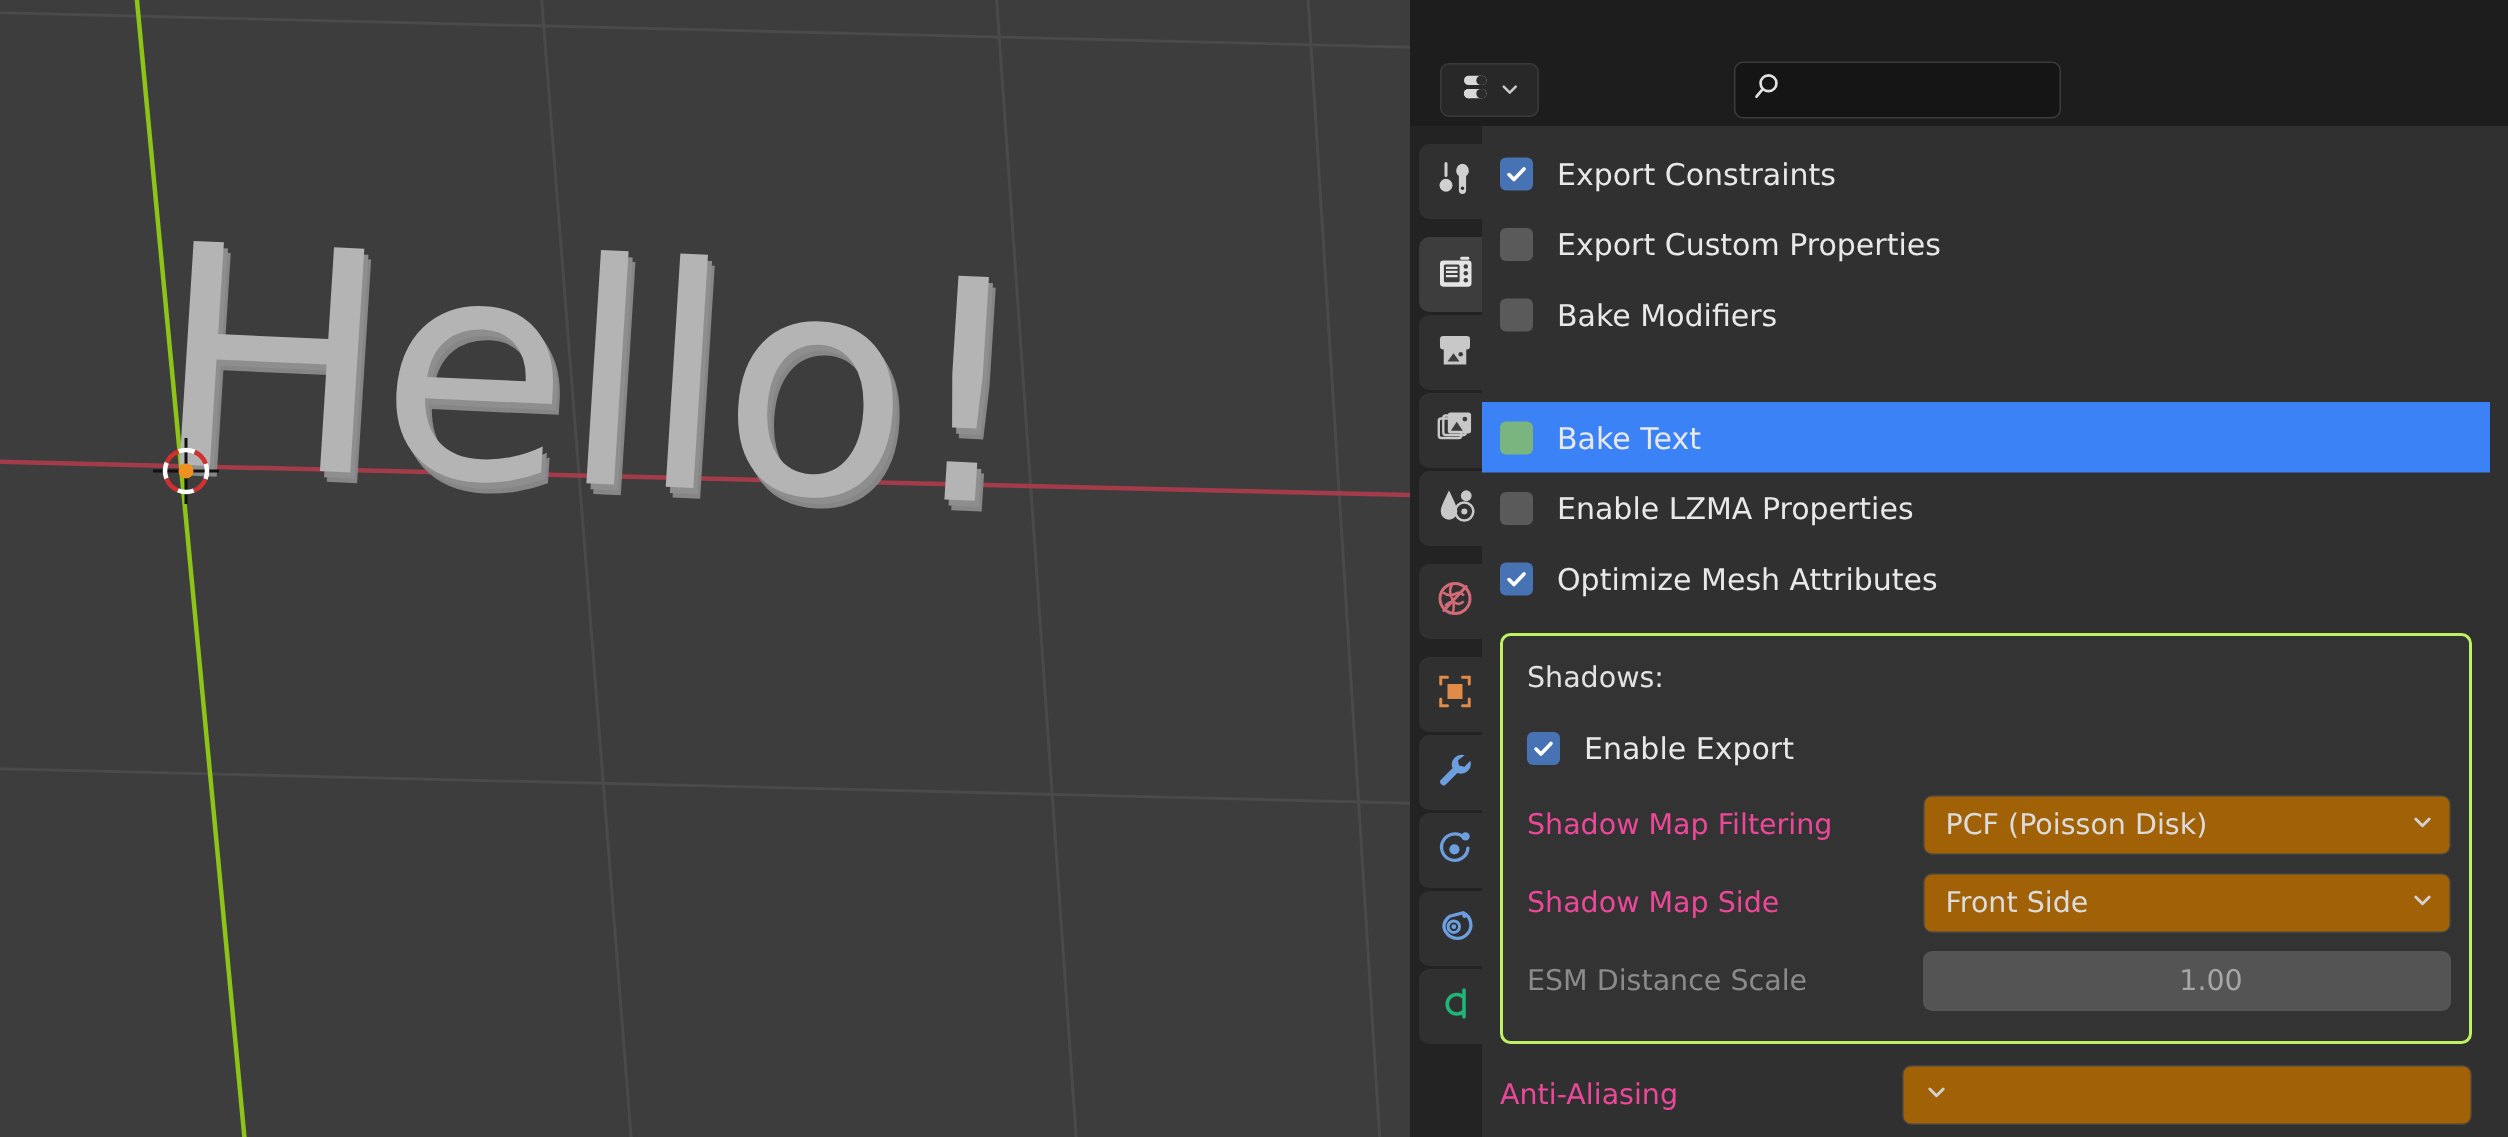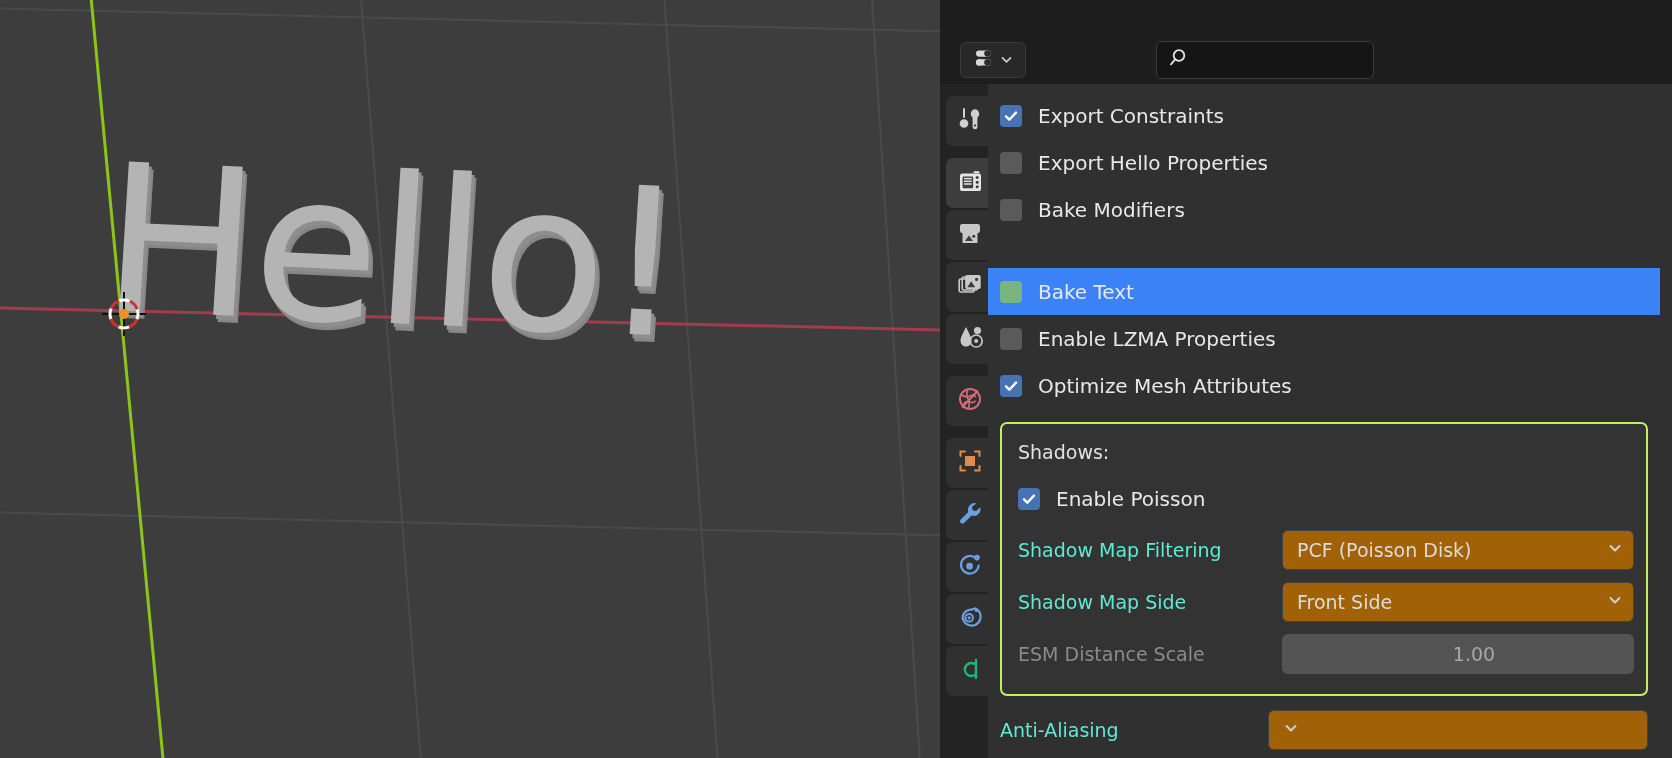--- a/index.html
+++ b/index.html
@@ -163,21 +163,21 @@
     padding: 5px 0 0 16px;
     height: 38px;
   }
   .subpanel .chk-row { padding-left: 16px; height: 50px; }
   .field-row {
     display: flex; align-items: center;
     height: 52px;
     padding: 0 12px 0 16px;
   }
   .field-label {
-    color: #5eead4; font-size: 19px;
+    color: #ec4899; font-size: 19px;
     width: 264px; flex: none;
   }
   .field-label.disabled { color: #8b8b8b; }
   .dropdown {
     flex: 1;
     height: 40px;
     background: #a16207;
     border: 1px solid #434343;
     border-radius: 6px;
     display: flex; align-items: center;
@@ -390,21 +390,21 @@
         <span class="chk on">
           <svg width="16" height="16" viewBox="0 0 16 16">
               <path d="M3 8.4 L6.3 11.7 L13 4.6" fill="none" stroke="#fff" stroke-width="2.4" stroke-linecap="round" stroke-linejoin="round"></path>
             </svg>
         </span>
         <span class="chk-label">Export Constraints</span>
       </div>
 
       <div class="chk-row">
         <span class="chk"></span>
-        <span class="chk-label">Export Hello Properties</span>
+        <span class="chk-label">Export Custom Properties</span>
       </div>
 
       <div class="chk-row">
         <span class="chk"></span>
         <span class="chk-label">Bake Modifiers</span>
       </div>
 
       <div class="chk-row highlight">
         <span class="chk pale"></span>
         <span class="chk-label">Bake Text</span>
@@ -426,21 +426,21 @@
 
       <div class="subpanel">
         <div class="panel-title">Shadows:</div>
 
         <div class="chk-row">
           <span class="chk on">
             <svg width="16" height="16" viewBox="0 0 16 16">
                 <path d="M3 8.4 L6.3 11.7 L13 4.6" fill="none" stroke="#fff" stroke-width="2.4" stroke-linecap="round" stroke-linejoin="round"></path>
               </svg>
           </span>
-          <span class="chk-label">Enable Poisson</span>
+          <span class="chk-label">Enable Export</span>
         </div>
 
         <div class="field-row">
           <span class="field-label">Shadow Map Filtering</span>
           <div class="dropdown">
             <span class="val">PCF (Poisson Disk)</span>
             <span>
               <svg width="16" height="16" viewBox="0 0 16 16">
                   <path d="M3.5 6 L8 10.5 L12.5 6" fill="none" stroke="#d2d2d2" stroke-width="1.9" stroke-linecap="round" stroke-linejoin="round"></path>
                 </svg>

